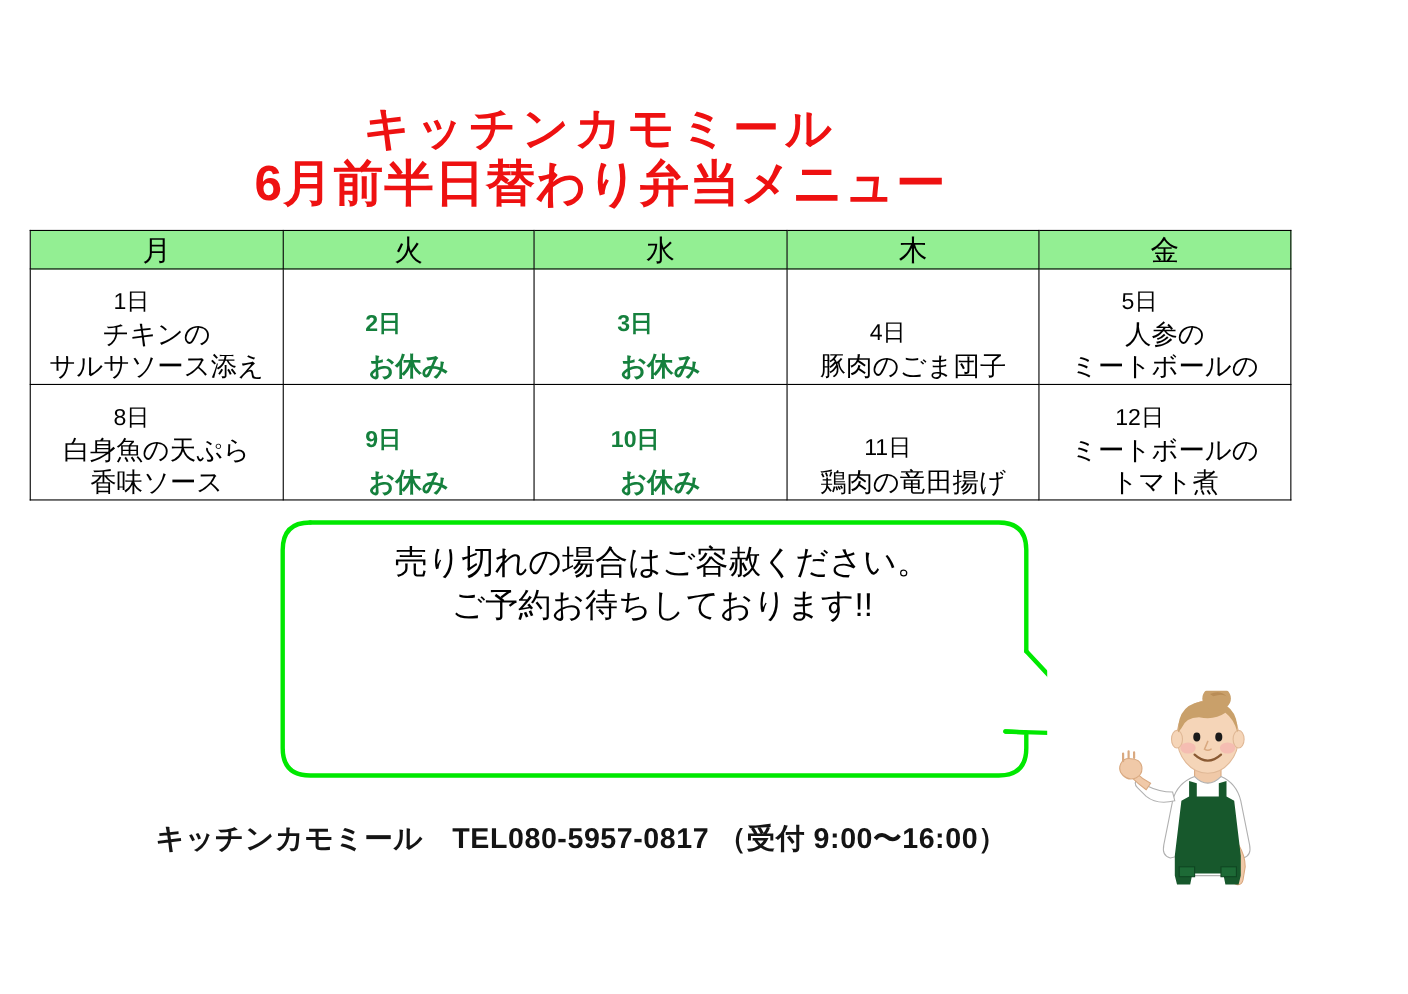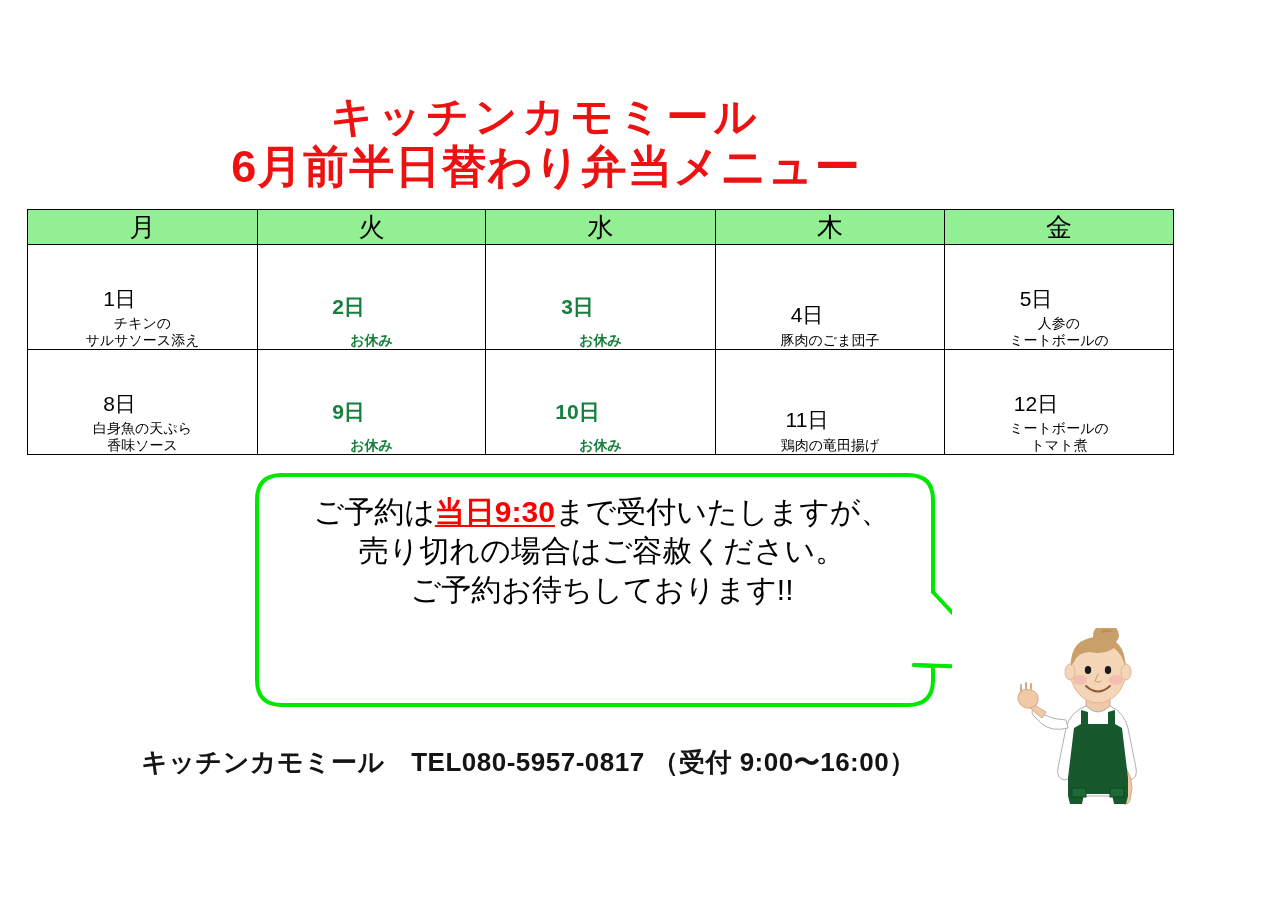--- a/index.html
+++ b/index.html
@@ -84,21 +84,21 @@
     box-sizing: border-box;
   }
   .cell-date {
     font-size: 21px;
     text-align: center;
     padding-right: 46px;
     line-height: 1.18;
     white-space: nowrap;
   }
   .cell-item {
-    font-size: 14px;
+    font-size: 24px;
     text-align: center;
     line-height: 1.2;
     margin-top: 4px;
     white-space: pre-line;
     padding: 0 2px;
   }
   .closed .cell-date,
   .closed .cell-item {
     color: #15803d;
     font-weight: bold;
@@ -280,21 +280,20 @@
              Q 681 235 656 235
              L 30 235
              Q 5 235 5 210
              L 5 30
              Q 5 5 30 5 Z" fill="#ffffff" stroke="none"></path>
     <path d="M 30 5 L 656 5 Q 681 5 681 30 L 681 122" fill="none" stroke="#00e800" stroke-width="4" stroke-linecap="round" stroke-linejoin="round"></path>
     <path d="M 681 122 L 752 198 L 662 195" fill="none" stroke="#00e800" stroke-width="4" stroke-linecap="round" stroke-linejoin="round"></path>
     <path d="M 662 195 L 681 196 L 681 210 Q 681 235 656 235 L 30 235 Q 5 235 5 210 L 5 30 Q 5 5 30 5" fill="none" stroke="#00e800" stroke-width="4" stroke-linecap="round" stroke-linejoin="round"></path>
   </svg>
   <div class="bubble-text">
-    <span class="bubble-line"><span>ご予約は</span><span class="hl-red">当日9:30</span><span>まで受付いたしますが、</span></span>
     <span class="bubble-line">売り切れの場合はご容赦ください。</span>
     <span class="bubble-line">ご予約お待ちしております!!</span>
   </div>
 </div>
 
 <div class="character">
   <svg width="180" height="230" viewBox="0 0 180 230">
 
     <path d="M78 68 L78 85 Q90 92 102 85 L102 68 Z" fill="#f0c9a8" stroke="#d9a980" stroke-width="1"></path>
 

